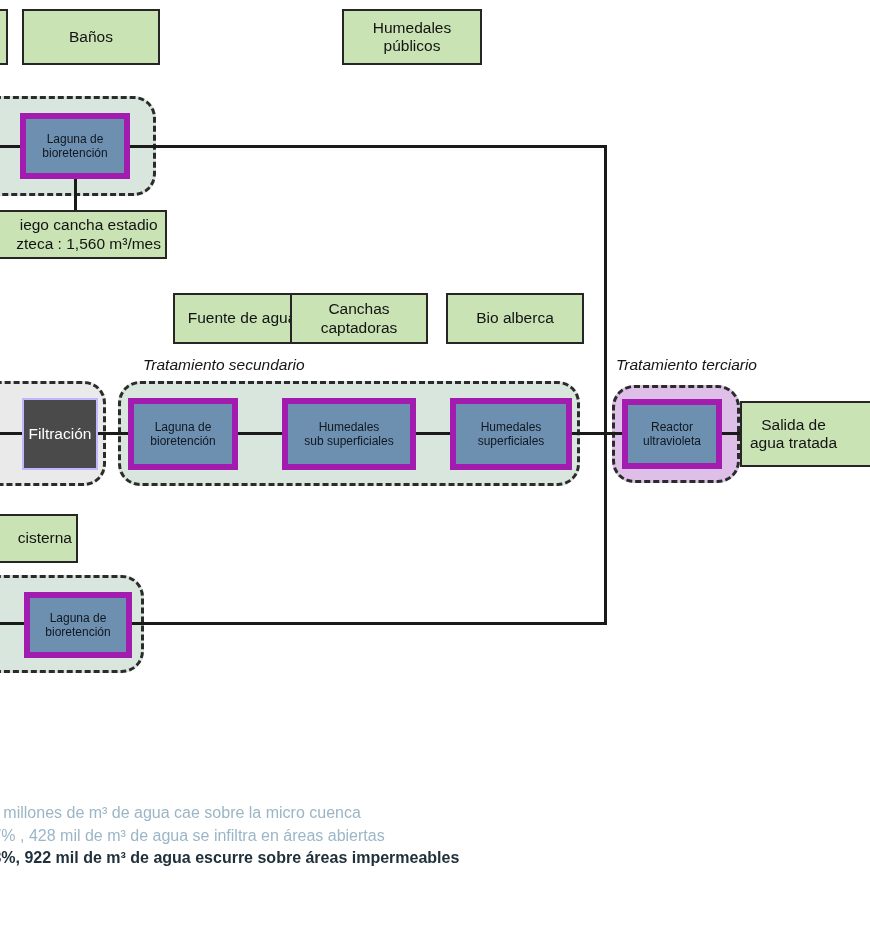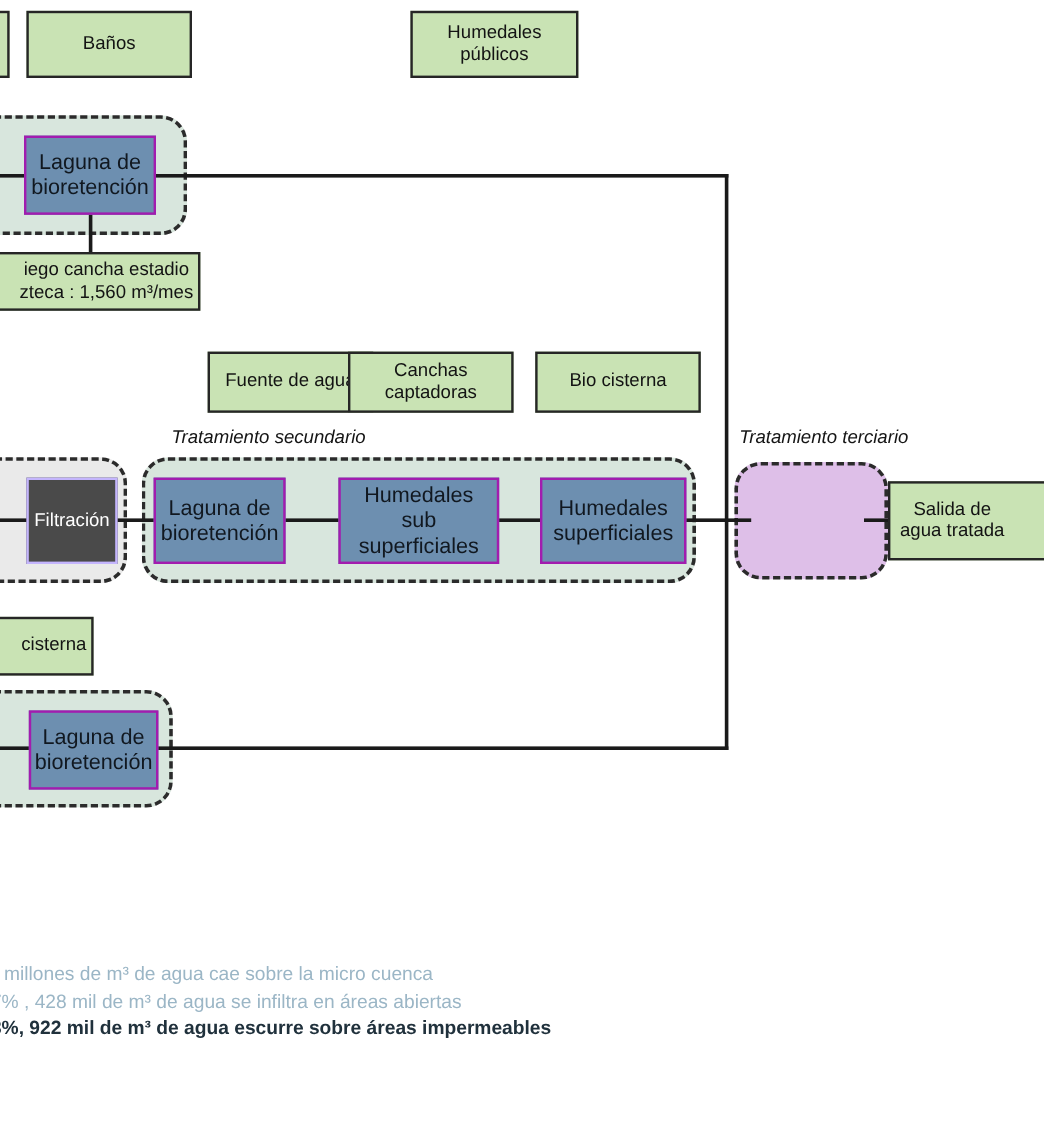--- a/index.html
+++ b/index.html
@@ -29,23 +29,23 @@
     z-index: 5;
   }
   .node-green {
     background: #c9e3b4;
     border: 2px solid #262626;
     color: #131313;
     font-size: 15.5px;
   }
   .node-blue {
     background: #6d8fb0;
-    border: 2px solid #a21caf;
+    border: 6px solid #a21caf;
     color: #111820;
-    font-size: 18px;
+    font-size: 12px;
   }
   .node-dark {
     background: #4a4a4a;
     border: 2px solid #c4b5fd;
     color: #ffffff;
     font-size: 15.5px;
   }
 
   
   .group {
@@ -111,21 +111,21 @@
   <div class="vline" style="left:74px; top:177px; height:34px;"></div>
 
   <div class="node node-green" style="left:-92px; top:210px; width:259px; height:49px; font-size:15.5px; justify-content:flex-end; padding-right:4px;">iego cancha estadio
 zteca : 1,560 m³/mes</div>
 
   <div class="node node-green" style="left:133px; top:293px; width:138px; height:51px;margin-left:40px;">Fuente de agua</div>
 
   <div class="node node-green" style="left:290px; top:293px; width:138px; height:51px;">Canchas
 captadoras</div>
 
-  <div class="node node-green" style="left:446px; top:293px; width:138px; height:51px;">Bio cisterna</div>
+  <div class="node node-green" style="left:446px; top:293px; width:138px; height:51px;">Bio alberca</div>
 
   <div class="caption" style="left:143px; top:356px;">Tratamiento secundario</div>
 
   <div class="caption" style="left:616px; top:356px;">Tratamiento terciario</div>
 
   <div class="group group-gray" style="left:-80px; top:381px; width:186px; height:105px;"></div>
 
   <div class="hline" style="left:-14px; top:432px; width:38px;"></div>
 
   <div class="node node-dark" style="left:22px; top:398px; width:76px; height:72px;">Filtración</div>
@@ -144,20 +144,22 @@
 
   <div class="hline" style="left:414px; top:432px; width:38px;"></div>
 
   <div class="node node-blue" style="left:450px; top:398px; width:122px; height:72px;">Humedales
 superficiales</div>
 
   <div class="hline" style="left:570px; top:432px; width:56px;"></div>
 
   <div class="group group-lilac" style="left:612px; top:385px; width:128px; height:98px;"></div>
 
+  <div class="node node-blue" style="left:622px; top:399px; width:100px; height:70px;">Reactor
+ultravioleta</div>
 
   <div class="hline" style="left:720px; top:432px; width:22px;"></div>
 
   <div class="node node-green" style="left:740px; top:401px; width:140px; height:66px; justify-content:flex-start; padding-left:8px;">Salida de
 agua tratada</div>
 
   <div class="node node-green" style="left:-62px; top:514px; width:140px; height:49px; justify-content:flex-end; padding-right:4px;">cisterna</div>
 
   <div class="group group-mint" style="left:-72px; top:575px; width:216px; height:98px;"></div>
 

